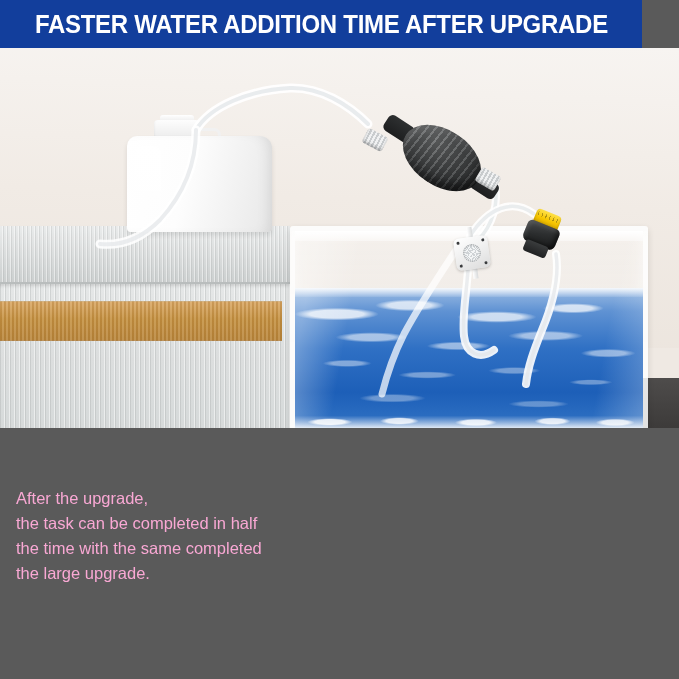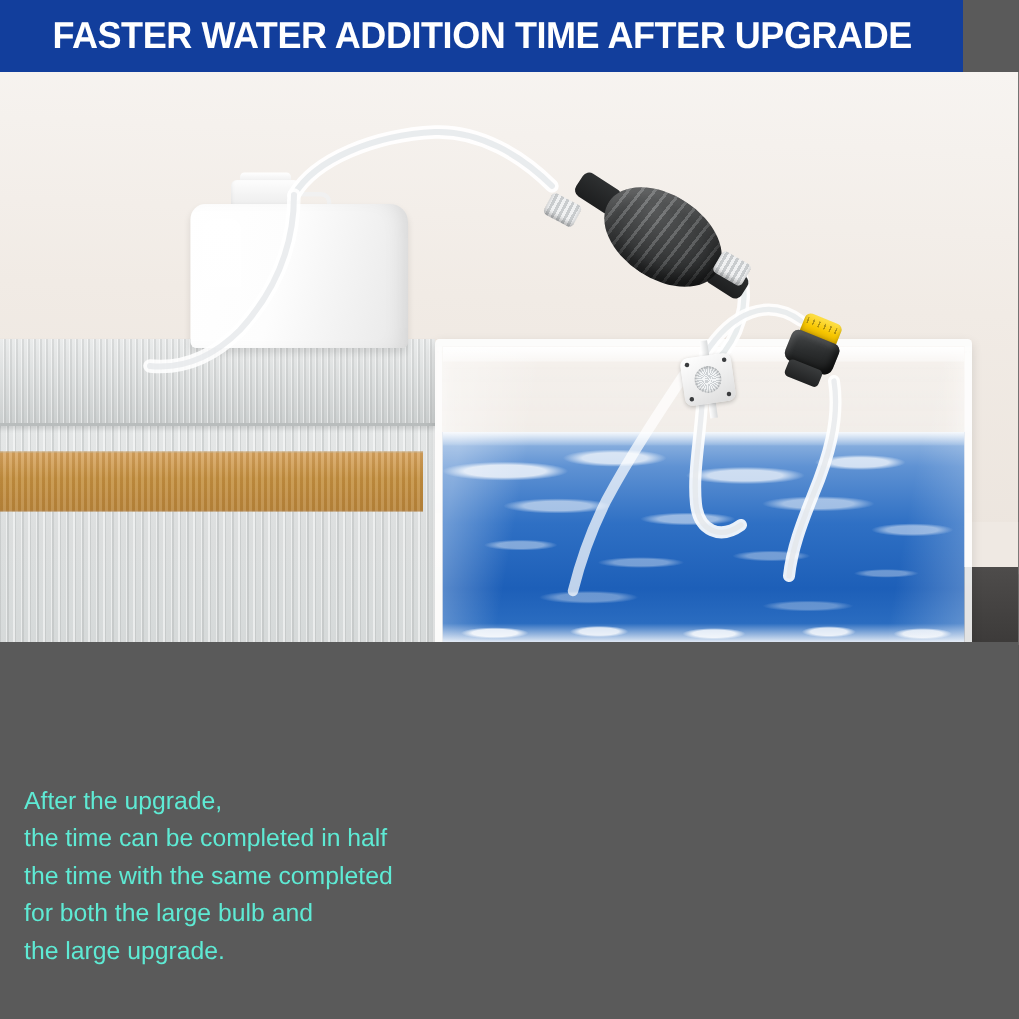--- a/index.html
+++ b/index.html
@@ -236,25 +236,24 @@
     border-radius:3px;
   }
 
   
   .caption-panel{
     position:absolute;left:0;top:428px;width:679px;height:251px;
     background:#5a5a5a;
   }
   .caption-text{
     position:absolute;left:16px;top:58px;width:292px;
-    color:#5eead4;
+    color:#f9a8d4;
     font-size:16.5px;
     line-height:25px;
     font-family:"Liberation Sans", sans-serif;
-    margin-top:36px;
   }
   .caption-text div{white-space:nowrap;}
 </style>
 </head>
 <body>
 
 <div id="root">
 
   <div class="header-bar">
     <div class="header-title">FASTER WATER ADDITION TIME AFTER UPGRADE</div>
@@ -333,21 +332,20 @@
       <div class="qc-yellow"></div>
       <div class="qc-black"></div>
       <div class="qc-collar"></div>
     </div>
 
   </div>
 
   <div class="caption-panel">
     <div class="caption-text">
       <div>After the upgrade,</div>
-      <div>the time can be completed in half</div>
+      <div>the task can be completed in half</div>
       <div>the time with the same completed</div>
-      <div>for both the large bulb and</div>
       <div>the large upgrade.</div>
     </div>
 
   </div>
 
 </div>
 
 </body></html>

